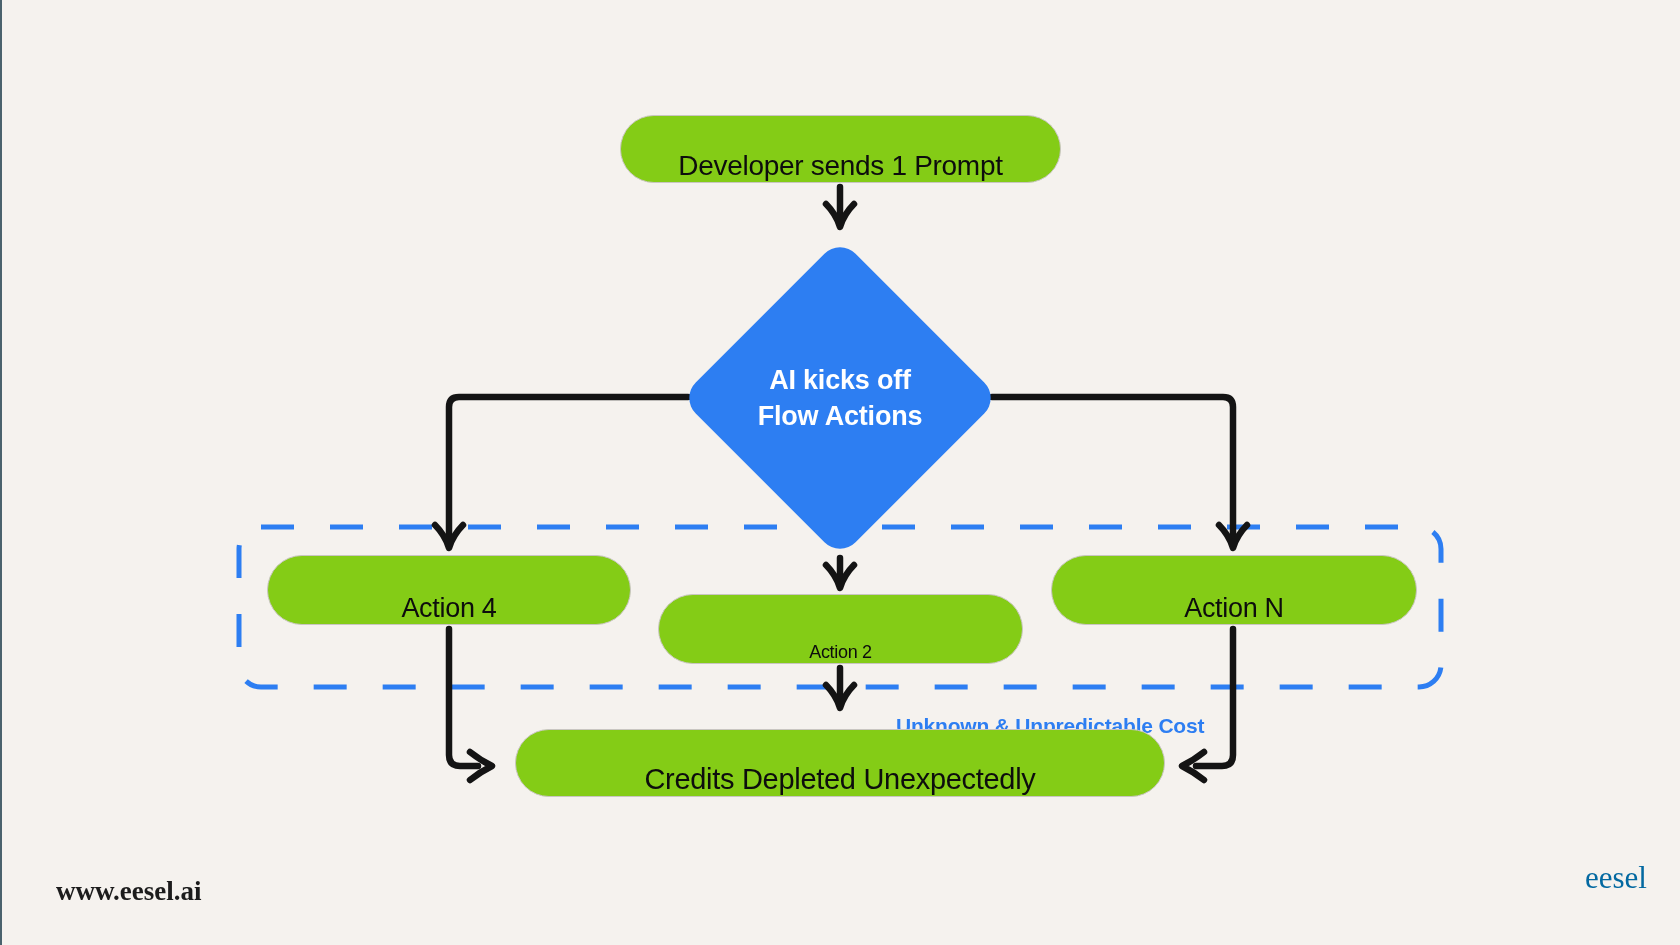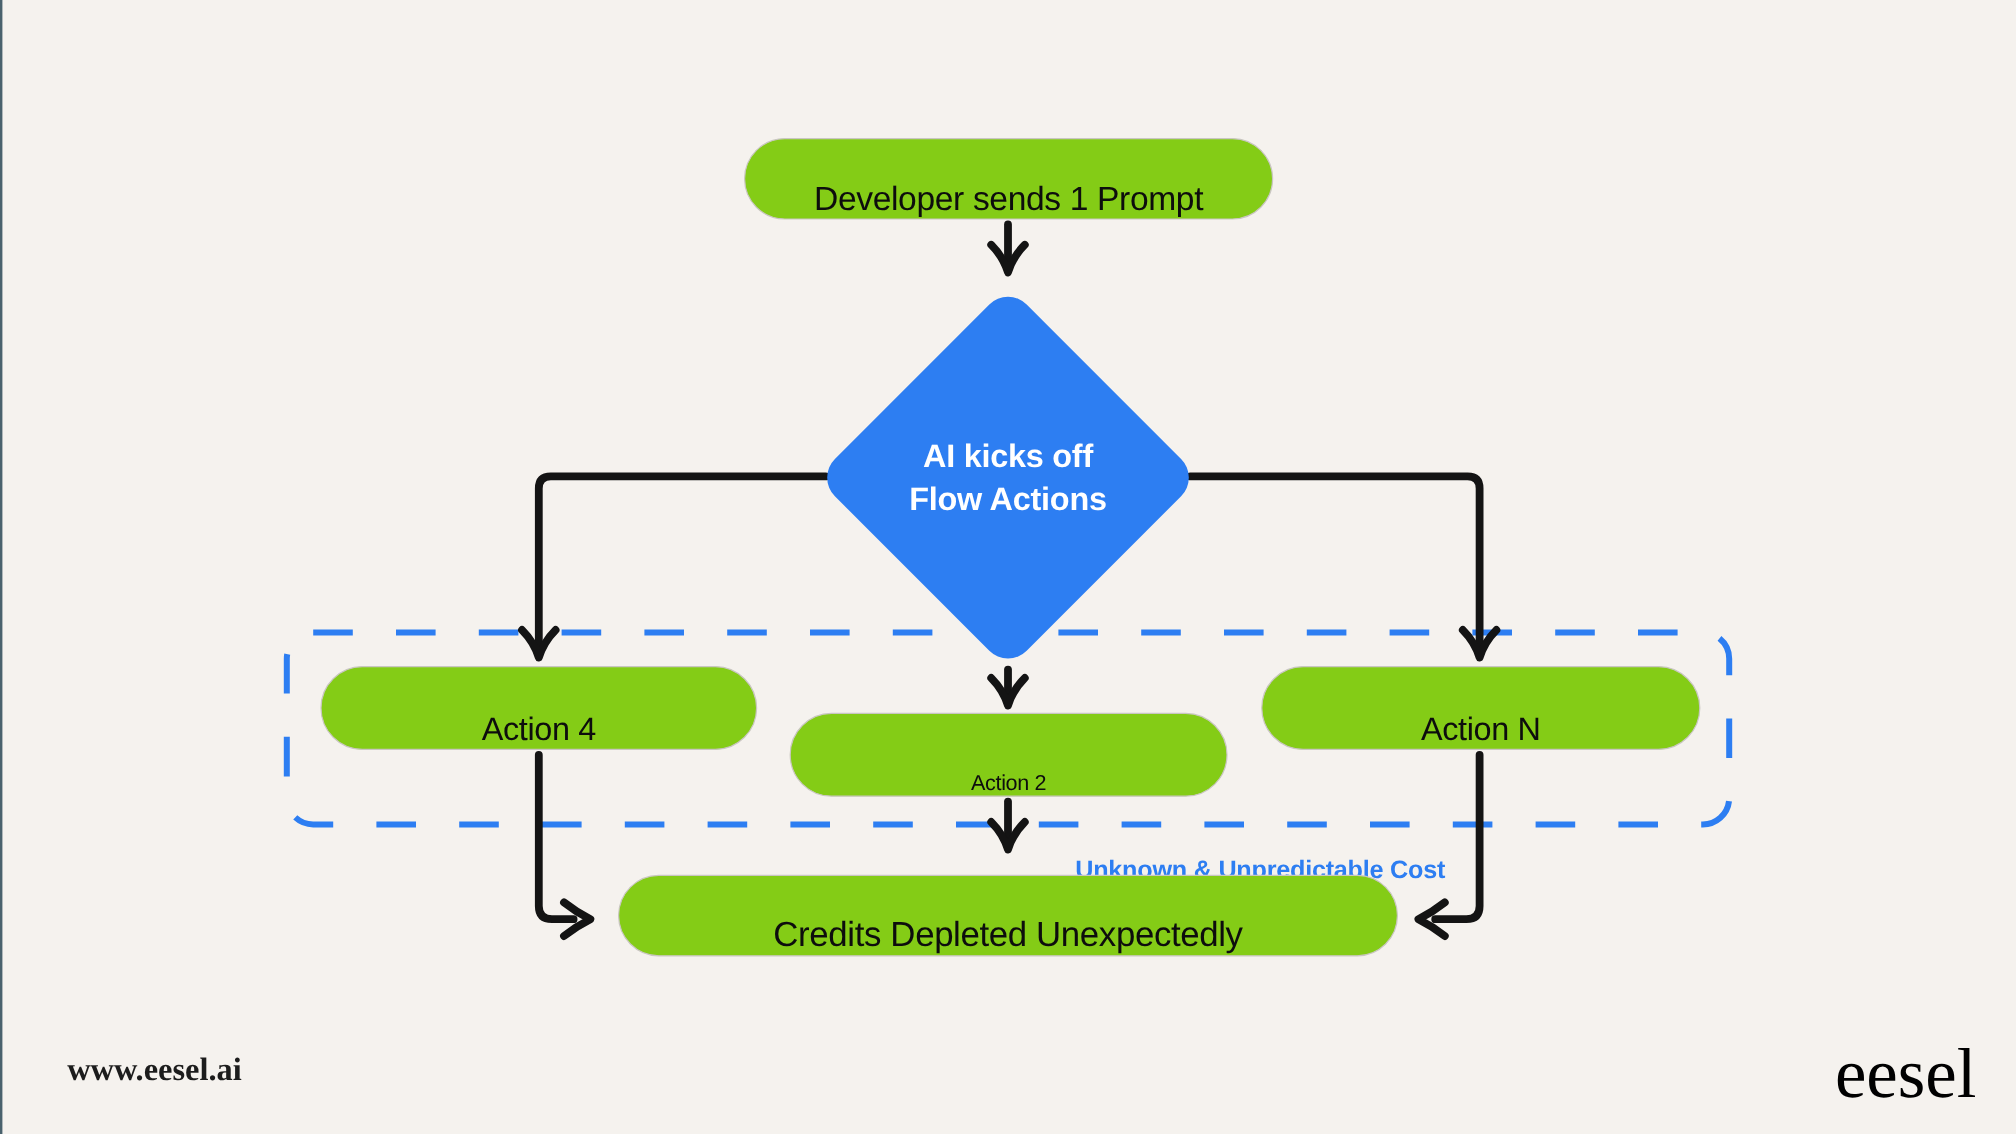--- a/index.html
+++ b/index.html
@@ -44,21 +44,21 @@
     font-weight:bold; font-size:21px; letter-spacing:-0.2px;
     padding:4px 10px;
     margin-top:44px;
   }
   .footer-website {
     position:absolute; left:56px; top:876px;
     font-family:"Liberation Serif", serif; font-size:27px; color:#1c1c1c;font-weight:bold;
   }
   .brand-logo {
     position:absolute; right:33px; top:860px;
-    font-family:"Liberation Serif", serif; font-size:59px; color:#000000;
+    font-family:"Liberation Serif", serif; font-size:31px; color:#0369a1;
   }
 </style>
 </head>
 <body>
 
 <div class="canvas">
 
   <div class="edge-strip"></div>
 
   <svg class="connectors" viewBox="0 0 1680 945">

